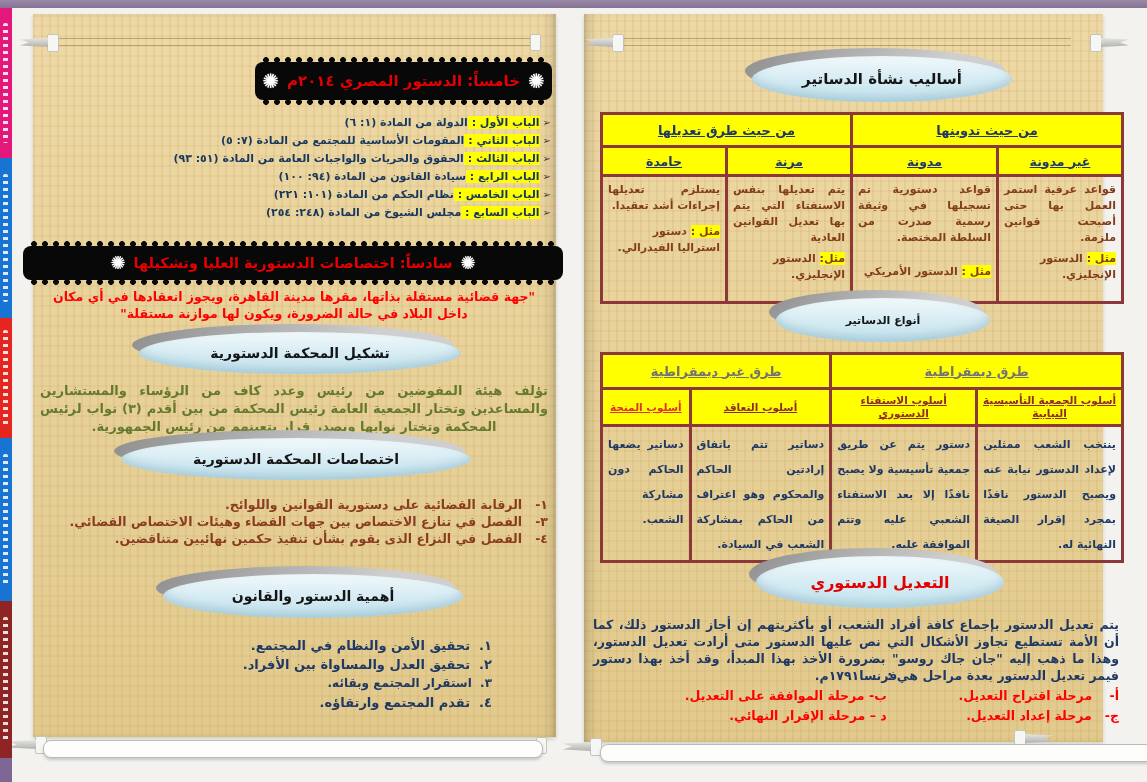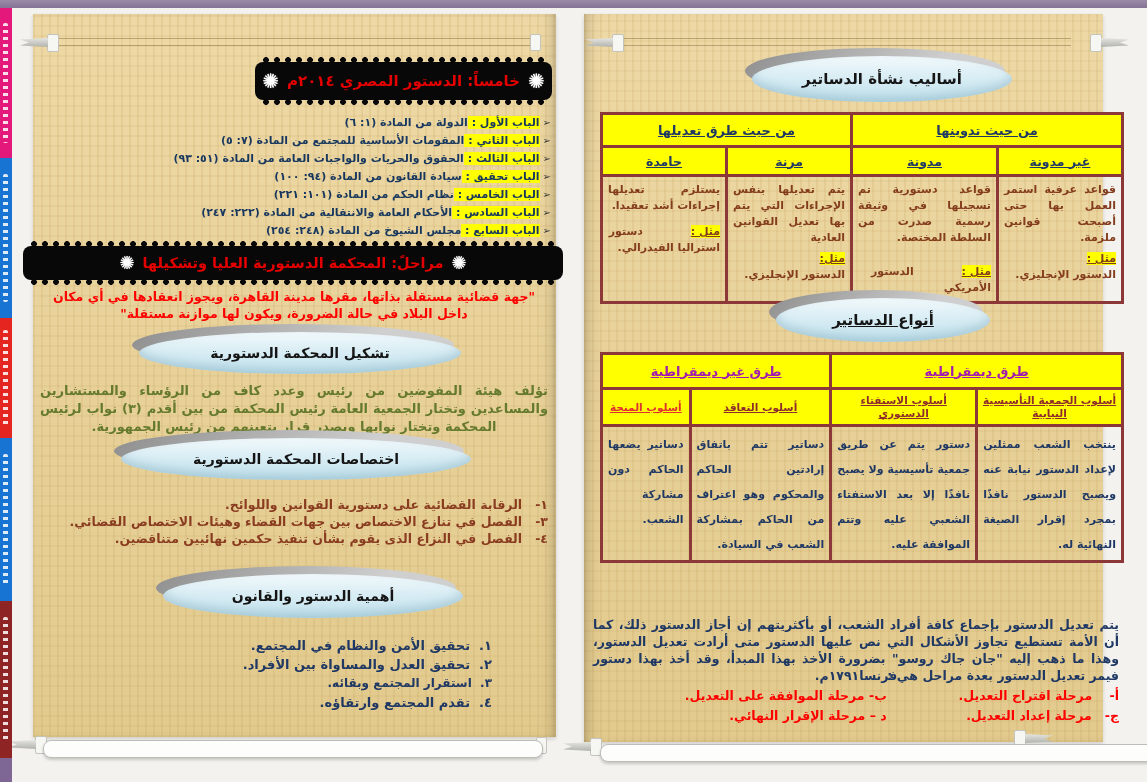--- a/index.html
+++ b/index.html
@@ -55,26 +55,26 @@
   .bubble .b-label{position:absolute;inset:0;display:flex;align-items:center;justify-content:center;
     font-weight:bold;color:#151515;}
   
   table.gtable{border-collapse:collapse;table-layout:fixed;position:absolute;z-index:2;}
   table.gtable th,table.gtable td{border:3px solid #8c3838;}
   table.gtable th{background:#ffff00;font-weight:bold;text-decoration:underline;padding:4px 2px;}
   table.gtable td{vertical-align:top;padding:5px 5px 3px 5px;font-weight:bold;text-align:justify;text-align-last:right;}
   .t1 th.main{color:#1f3864;font-size:13px;height:22px;}
   .t1 th.sub{color:#1f3864;font-size:12.5px;height:18px;}
   .t1 td{color:#833c1c;font-size:11px;line-height:16px;height:116px;}
-  .t2 th.main{color:#a21caf;font-size:13px;height:24px;}
+  .t2 th.main{color:#737373;font-size:13px;height:24px;}
   .t2 th.sub{color:#8e2b2b;font-size:10.5px;height:20px;line-height:1.25;}
   .t2 th.sub.bright{color:#e03030;}
   .t2 td{color:#1f3864;font-size:11px;line-height:25px;height:122px;}
   .cell-ex{display:block;margin-top:5px;text-align:right;text-align-last:right;}
-  .ex-label{background:#ffff00;text-decoration:underline;margin-left:44px;}
+  .ex-label{background:#ffff00;}
   
   .ar{direction:rtl;unicode-bidi:plaintext;}
   .chapters{position:absolute;left:6px;top:100px;width:512px;z-index:2;list-style:none;margin:0;padding:0;direction:rtl;}
   .chapters li{font-size:11px;font-weight:bold;color:#17375e;line-height:18px;text-align:right;white-space:nowrap;}
   .ch-marker{color:#3a3a3a;font-size:10px;margin-left:3px;}
   .ch-title{background:#ffff00;}
   .quote{position:absolute;color:#ff0000;font-weight:bold;text-align:center;z-index:2;}
   .par{position:absolute;font-weight:bold;z-index:2;direction:rtl;}
   .list-block{position:absolute;z-index:2;direction:rtl;list-style:none;margin:0;padding:0;}
   .list-block li{font-weight:bold;text-align:right;}
@@ -113,29 +113,28 @@
   <div class="deco-banner" style="left:222px;top:48px;width:297px;height:38px;">
     <span class="flower" style="font-size:20px;">✺</span>
     <span class="bn-label" style="font-size:15px;">خامساً: الدستور المصري ٢٠١٤م</span>
     <span class="flower" style="font-size:20px;">✺</span>
   </div>
 
   <ul class="chapters">
     <li><span class="ch-marker">➢</span><span class="ch-title">الباب الأول : </span><span>الدولة من المادة (١: ٦)</span></li>
     <li><span class="ch-marker">➢</span><span class="ch-title">الباب الثاني : </span><span>المقومات الأساسية للمجتمع من المادة (٧: ٥)</span></li>
     <li><span class="ch-marker">➢</span><span class="ch-title">الباب الثالث : </span><span>الحقوق والحريات والواجبات العامة من المادة (٥١: ٩٣)</span></li>
-    <li><span class="ch-marker">➢</span><span class="ch-title">الباب تحقيق : </span><span>سيادة القانون من المادة (٩٤: ١٠٠)</span></li>
+    <li><span class="ch-marker">➢</span><span class="ch-title">الباب الرابع : </span><span>سيادة القانون من المادة (٩٤: ١٠٠)</span></li>
     <li><span class="ch-marker">➢</span><span class="ch-title">الباب الخامس : </span><span>نظام الحكم من المادة (١٠١: ٢٢١)</span></li>
-    <li><span class="ch-marker">➢</span><span class="ch-title">الباب السادس : </span><span>الأحكام العامة والانتقالية من المادة (٢٢٢: ٢٤٧)</span></li>
     <li><span class="ch-marker">➢</span><span class="ch-title">الباب السابع : </span><span>مجلس الشيوخ من المادة (٢٤٨: ٢٥٤)</span></li>
   </ul>
 
   <div class="deco-banner" style="left:-10px;top:232px;width:540px;height:34px;">
     <span class="flower" style="font-size:18px;">✺</span>
-    <span class="bn-label" style="font-size:14.5px;">مراحلً: المحكمة الدستورية العليا وتشكيلها</span>
+    <span class="bn-label" style="font-size:14.5px;">سادساً: اختصاصات الدستورية العليا وتشكيلها</span>
     <span class="flower" style="font-size:18px;">✺</span>
   </div>
 
   <div class="quote ar" style="left:6px;top:274px;width:510px;font-size:12.5px;line-height:17px;">"جهة قضائية مستقلة بذاتها، مقرها مدينة القاهرة، ويجوز انعقادها في أي مكان داخل البلاد في حالة الضرورة، ويكون لها موازنة مستقلة"</div>
 
   <div class="bubble" style="left:106px;top:318px;width:322px;height:42px;">
     <div class="b-shadow"></div>
     <div class="b-face"></div>
     <div class="b-label" style="font-size:14px;">تشكيل المحكمة الدستورية</div>
   </div>
@@ -200,32 +199,32 @@
       <th class="sub">غير مدونة</th>
       <th class="sub">مدونة</th>
       <th class="sub">مرنة</th>
       <th class="sub">جامدة</th>
     </tr>
     <tr>
       <td><span>قواعد عرفية استمر العمل بها حتى أصبحت قوانين ملزمة.</span>
         <span class="cell-ex"><span class="ex-label">مثل :</span> <span>الدستور الإنجليزي.</span></span></td>
       <td><span>قواعد دستورية تم تسجيلها في وثيقة رسمية صدرت من السلطة المختصة.</span>
         <span class="cell-ex" style="margin-top:18px;"><span class="ex-label">مثل :</span> <span>الدستور الأمريكي</span></span></td>
-      <td><span>يتم تعديلها بنفس الإجراءات التي يتم بها تعديل القوانين العادية</span>
+      <td><span>يتم تعديلها بنفس الاستفتاء التي يتم بها تعديل القوانين العادية</span>
         <span class="cell-ex"><span class="ex-label">مثل:</span> <span>الدستور الإنجليزي.</span></span></td>
       <td><span>يستلزم تعديلها إجراءات أشد تعقيدا.</span>
         <span class="cell-ex" style="margin-top:10px;"><span class="ex-label">مثل :</span> <span>دستور استراليا الفيدرالي.</span></span></td>
     </tr>
   </tbody>
     </table>
 
   <div class="bubble" style="left:192px;top:284px;width:214px;height:44px;">
     <div class="b-shadow"></div>
     <div class="b-face"></div>
-    <div class="b-label" style="font-size:15px;text-decoration:underline;">أنواع الدساتير</div>
+    <div class="b-label" style="font-size:11px;">أنواع الدساتير</div>
   </div>
 
   <table class="gtable t2" dir="rtl" style="left:16px;top:338px;width:524px;">
     <colgroup>
         <col style="width:28%">
         <col style="width:28%">
         <col style="width:27%">
         <col style="width:17%">
       </colgroup>
     <tbody>
@@ -241,20 +240,25 @@
     </tr>
     <tr>
       <td>ينتخب الشعب ممثلين لإعداد الدستور نيابة عنه ويصبح الدستور نافذًا بمجرد إقرار الصيغة النهائية له.</td>
       <td>دستور يتم عن طريق جمعية تأسيسية ولا يصبح نافذًا إلا بعد الاستفتاء الشعبي عليه وتتم الموافقة عليه.</td>
       <td>دساتير تتم باتفاق إرادتين الحاكم والمحكوم وهو اعتراف من الحاكم بمشاركة الشعب في السيادة.</td>
       <td>دساتير يضعها الحاكم دون مشاركة الشعب.</td>
     </tr>
   </tbody>
     </table>
 
+  <div class="bubble" style="left:172px;top:542px;width:248px;height:52px;">
+    <div class="b-shadow"></div>
+    <div class="b-face"></div>
+    <div class="b-label" style="font-size:16px;color:#e40000;">التعديل الدستوري</div>
+  </div>
 
   <div class="par" style="left:9px;top:602px;width:526px;font-size:12.5px;line-height:17px;color:#1f3864;text-align:justify;text-align-last:center;">يتم تعديل الدستور بإجماع كافة أفراد الشعب، أو بأكثريتهم إن أجاز الدستور ذلك، كما أن الأمة تستطيع تجاوز الأشكال التي نص عليها الدستور متى أرادت تعديل الدستور، وهذا ما ذهب إليه "جان جاك روسو" بضرورة الأخذ بهذا المبدأ، وقد أخذ بهذا دستور فرنسا١٧٩١م.</div>
   <div class="par" style="left:9px;top:654px;width:526px;font-size:12.5px;color:#1f3864;text-align:right;">فيمر تعديل الدستور بعدة مراحل هي :</div>
 
   <div class="stages" style="left:30px;top:674px;width:505px;">
     <div>أ-&nbsp;&nbsp;&nbsp;&nbsp;مرحلة اقتراح التعديل.</div>
     <div>ب- مرحلة الموافقة على التعديل.</div>
     <div>ج-&nbsp;&nbsp;&nbsp;مرحلة إعداد التعديل.</div>
     <div>د – مرحلة الإقرار النهائي.</div>
   </div>

